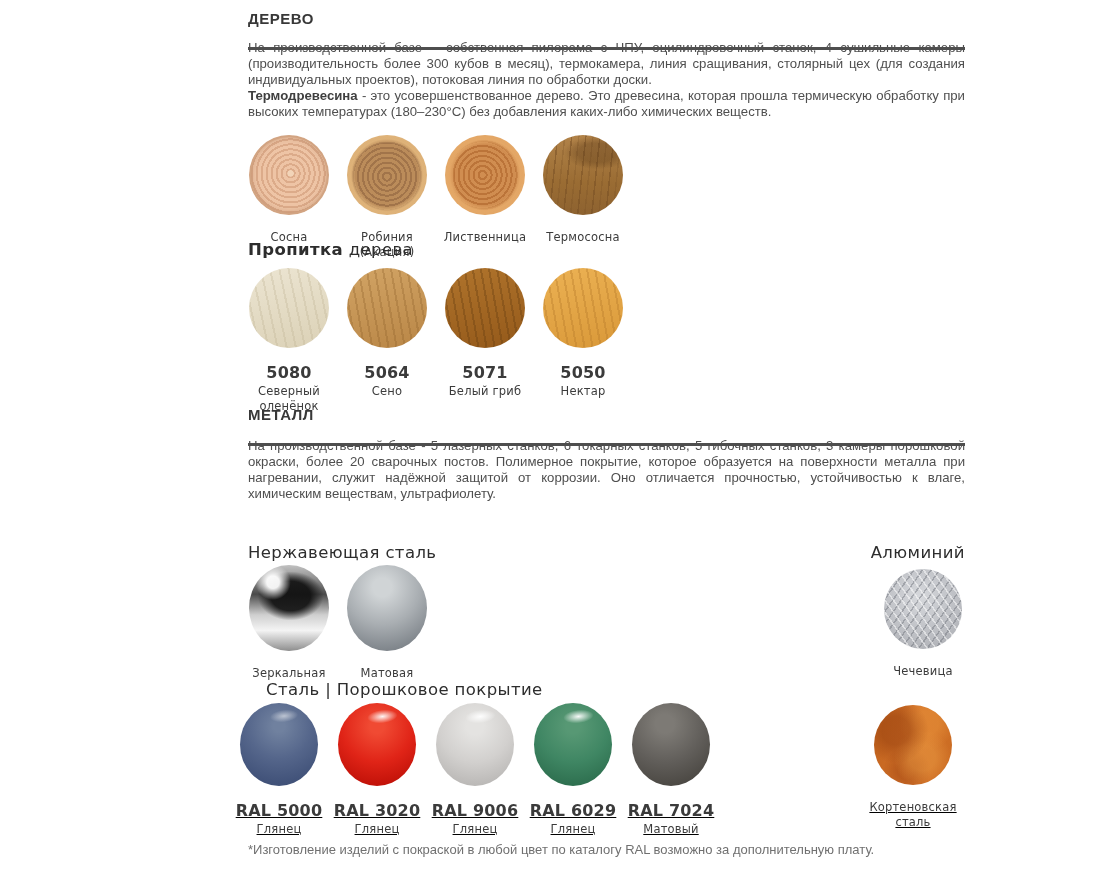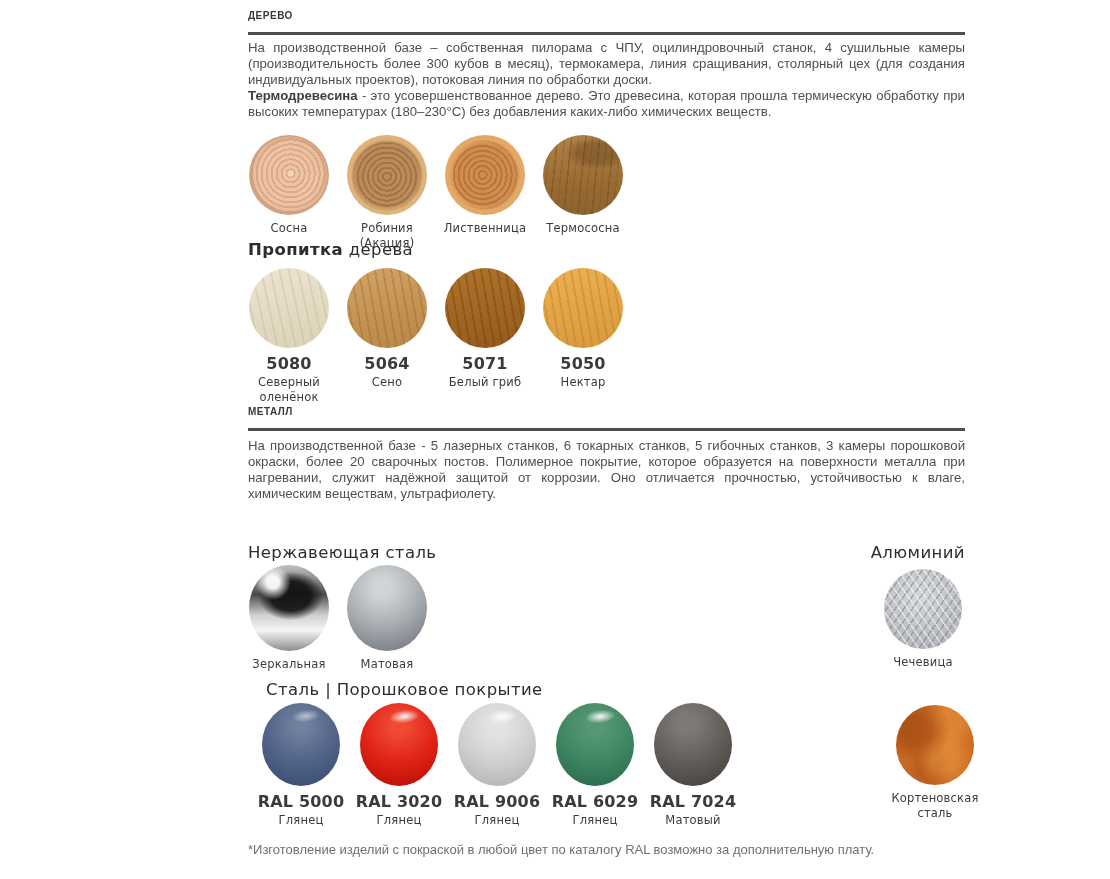--- a/index.html
+++ b/index.html
@@ -1,35 +1,35 @@
 <!DOCTYPE html>
 <html><head>
 <meta charset="utf-8">
 <style>
   html,body { margin:0; padding:0; background:#fff; }
   .page { position:relative; width:1110px; height:879px; background:#ffffff;
           font-family:"Liberation Sans", sans-serif; overflow:hidden; }
 
   
   .sec-title { position:absolute; left:248px; width:717px; margin:0;
-               font-size:10px; font-weight:700; color:#383838; letter-spacing:.5px;
-               border-bottom:3px solid #4e4e4e; padding-bottom:11px; }
+               font-size:15px; font-weight:700; color:#383838; letter-spacing:.5px;
+               border-bottom:3px solid #4e4e4e; padding-bottom:20px; }
 
   .body-text { position:absolute; left:248px; width:717px; margin:0;
                font-size:13.2px; line-height:15.9px; color:#4f4f4f; text-align:justify; }
   .body-text b { color:#3f3f3f; }
 
   .subhead { position:absolute; font-family:"DejaVu Sans", sans-serif;
              font-size:16.5px; color:#2d2d2d; letter-spacing:.4px; }
   .subhead .bold { font-weight:700; }
 
   
   .row { position:absolute; display:flex; }
   .cell { width:98px; text-align:center; }
-  .cap { margin-top:6px; font-family:"DejaVu Sans", sans-serif; font-size:11.5px;
+  .cap { margin-top:15px; font-family:"DejaVu Sans", sans-serif; font-size:11.5px;
          color:#3b3b3b; letter-spacing:.2px; line-height:1.3; }
   .cap .code { font-weight:700; font-size:16px; display:block; }
   .cap .nm { display:block; }
 
   .sw { width:80px; height:80px; border-radius:50%; margin:0 auto; position:relative; }
 
   
   .sw-pine { background:
       radial-gradient(circle at 52% 48%, #f2d4b8 0 5%, rgba(0,0,0,0) 6%),
       repeating-radial-gradient(circle at 52% 48%, #eec4a5 0 3px, #dcab8a 3px 5px);
@@ -183,21 +183,21 @@
     </div>
   </div>
 
   <div class="cell" style="position:absolute; left:874px; top:565px;">
     <div class="disc-checker"></div>
     <div class="cap">Чечевица</div>
   </div>
 
   <div class="subhead" style="left:266px; top:680px;">Сталь | Порошковое покрытие</div>
 
-  <div class="row" style="left:252px; top:703px; width:732px;">
+  <div class="row" style="left:230px; top:703px; width:732px;text-decoration:underline;">
     <div class="cell">
       <div class="ball ball-5000 gloss-soft"></div>
       <div class="cap">
           <span class="code">RAL 5000</span>
           <span class="nm">Глянец</span>
         </div>
     </div>
     <div class="cell">
       <div class="ball ball-3020 gloss"></div>
       <div class="cap">

